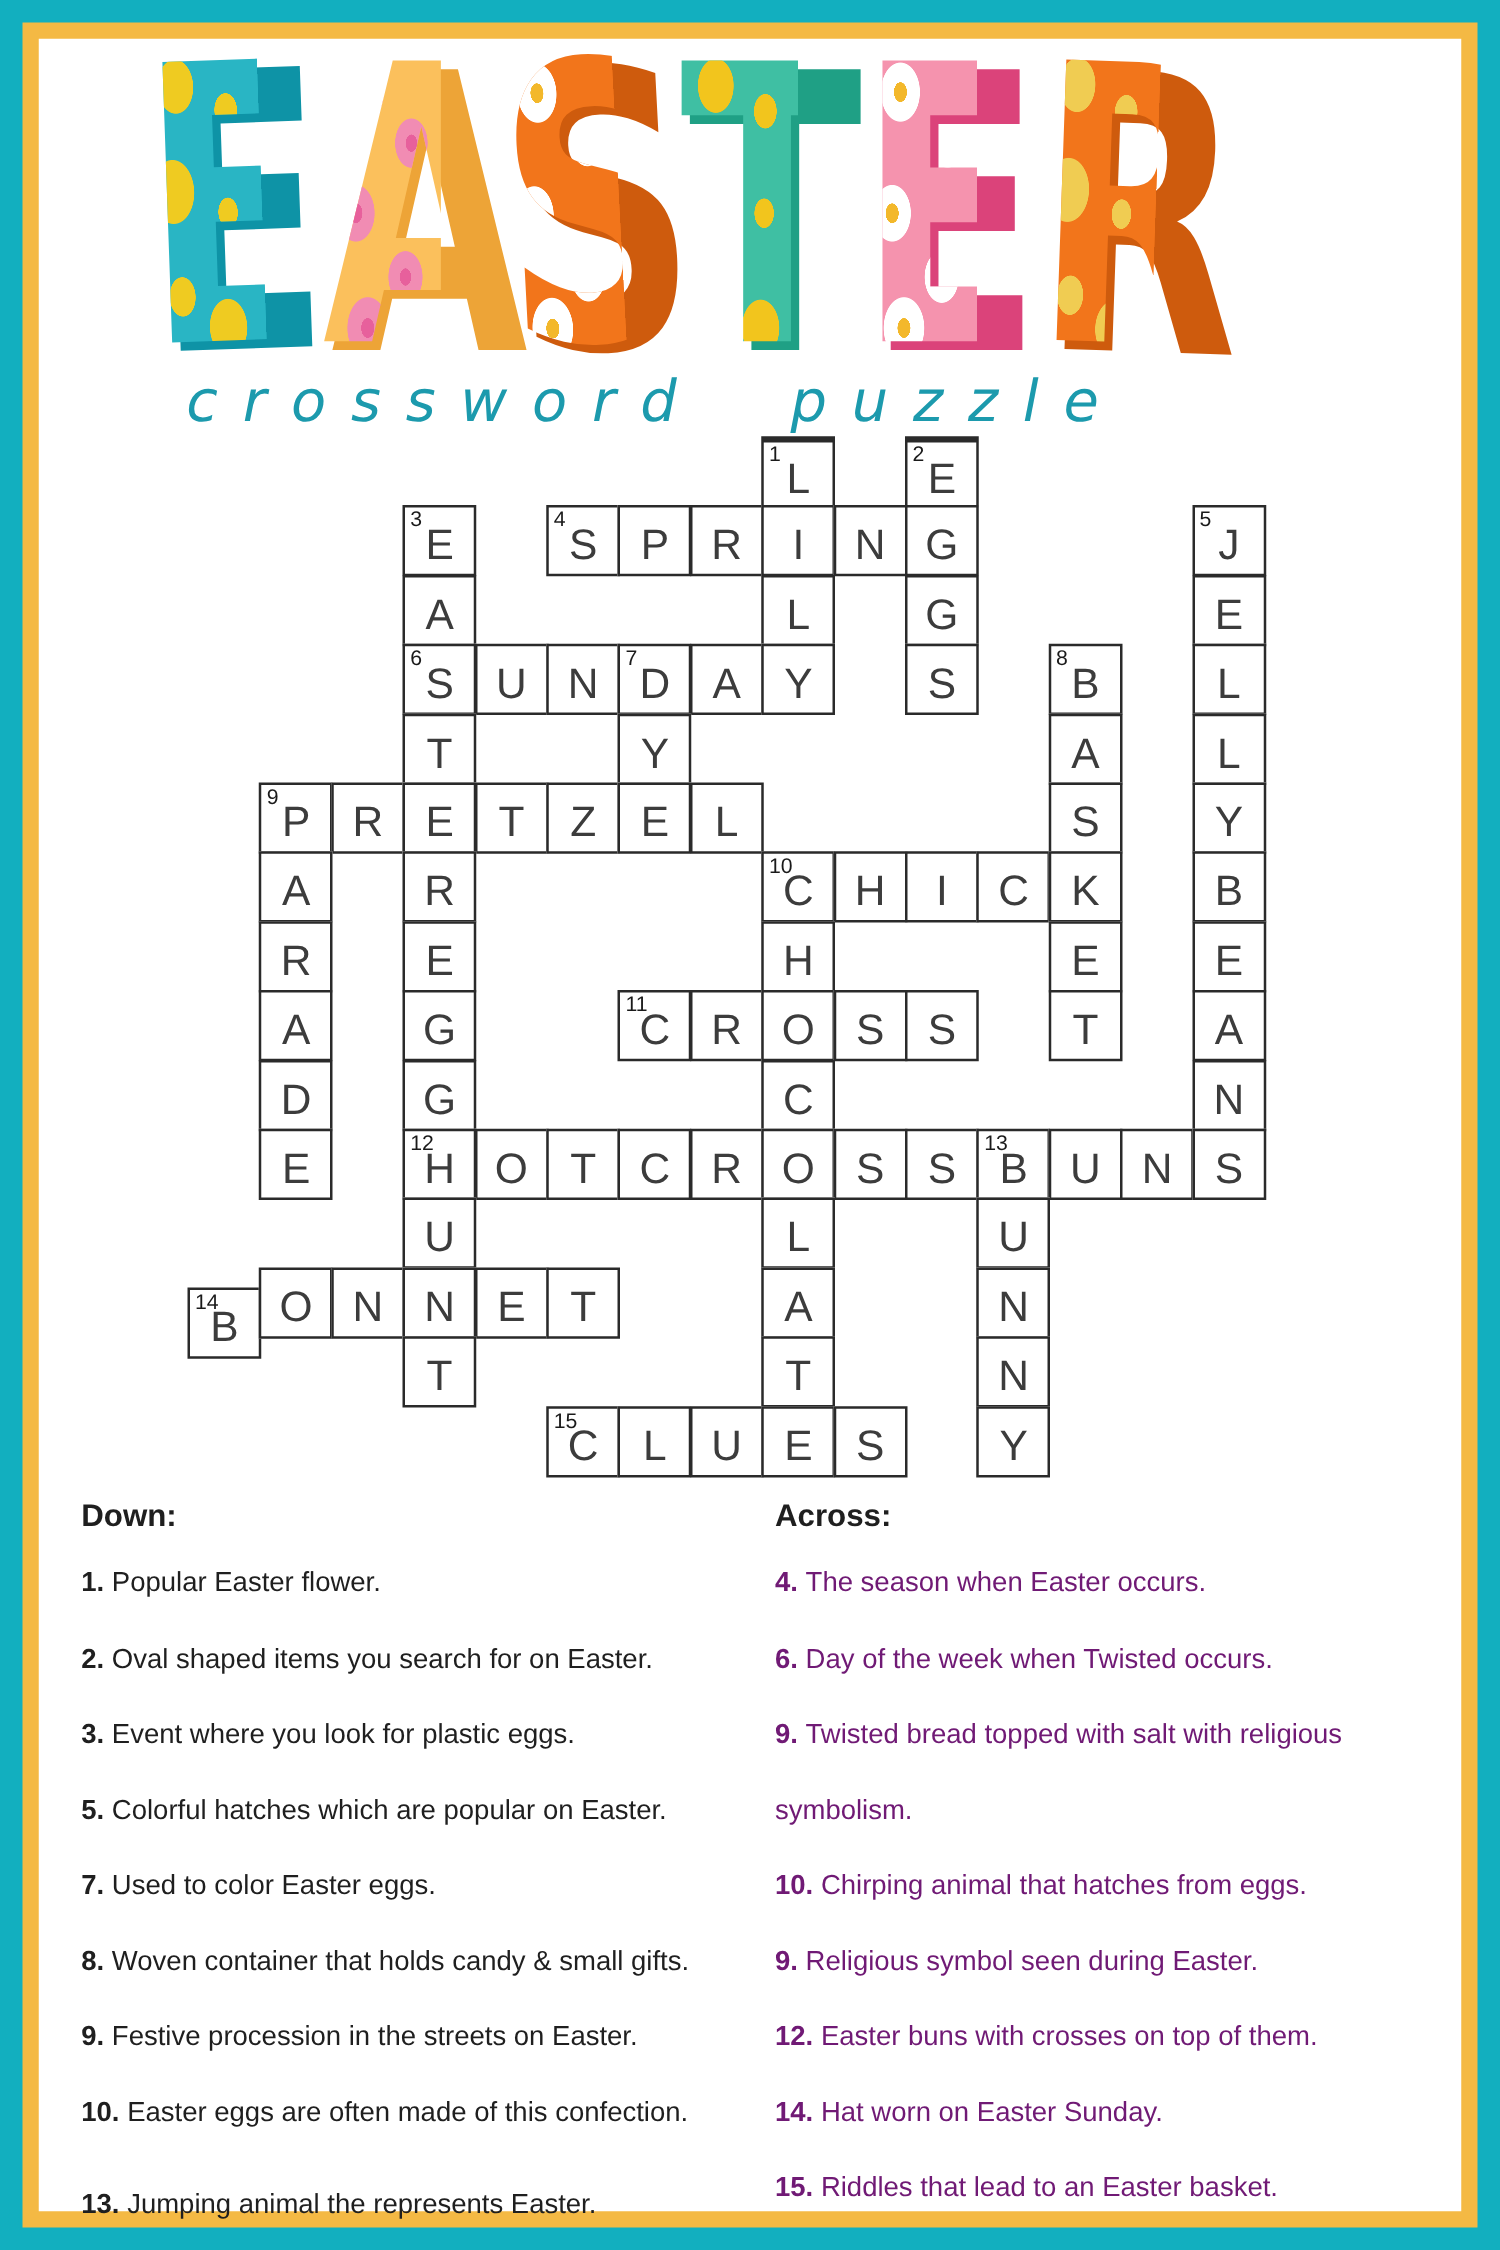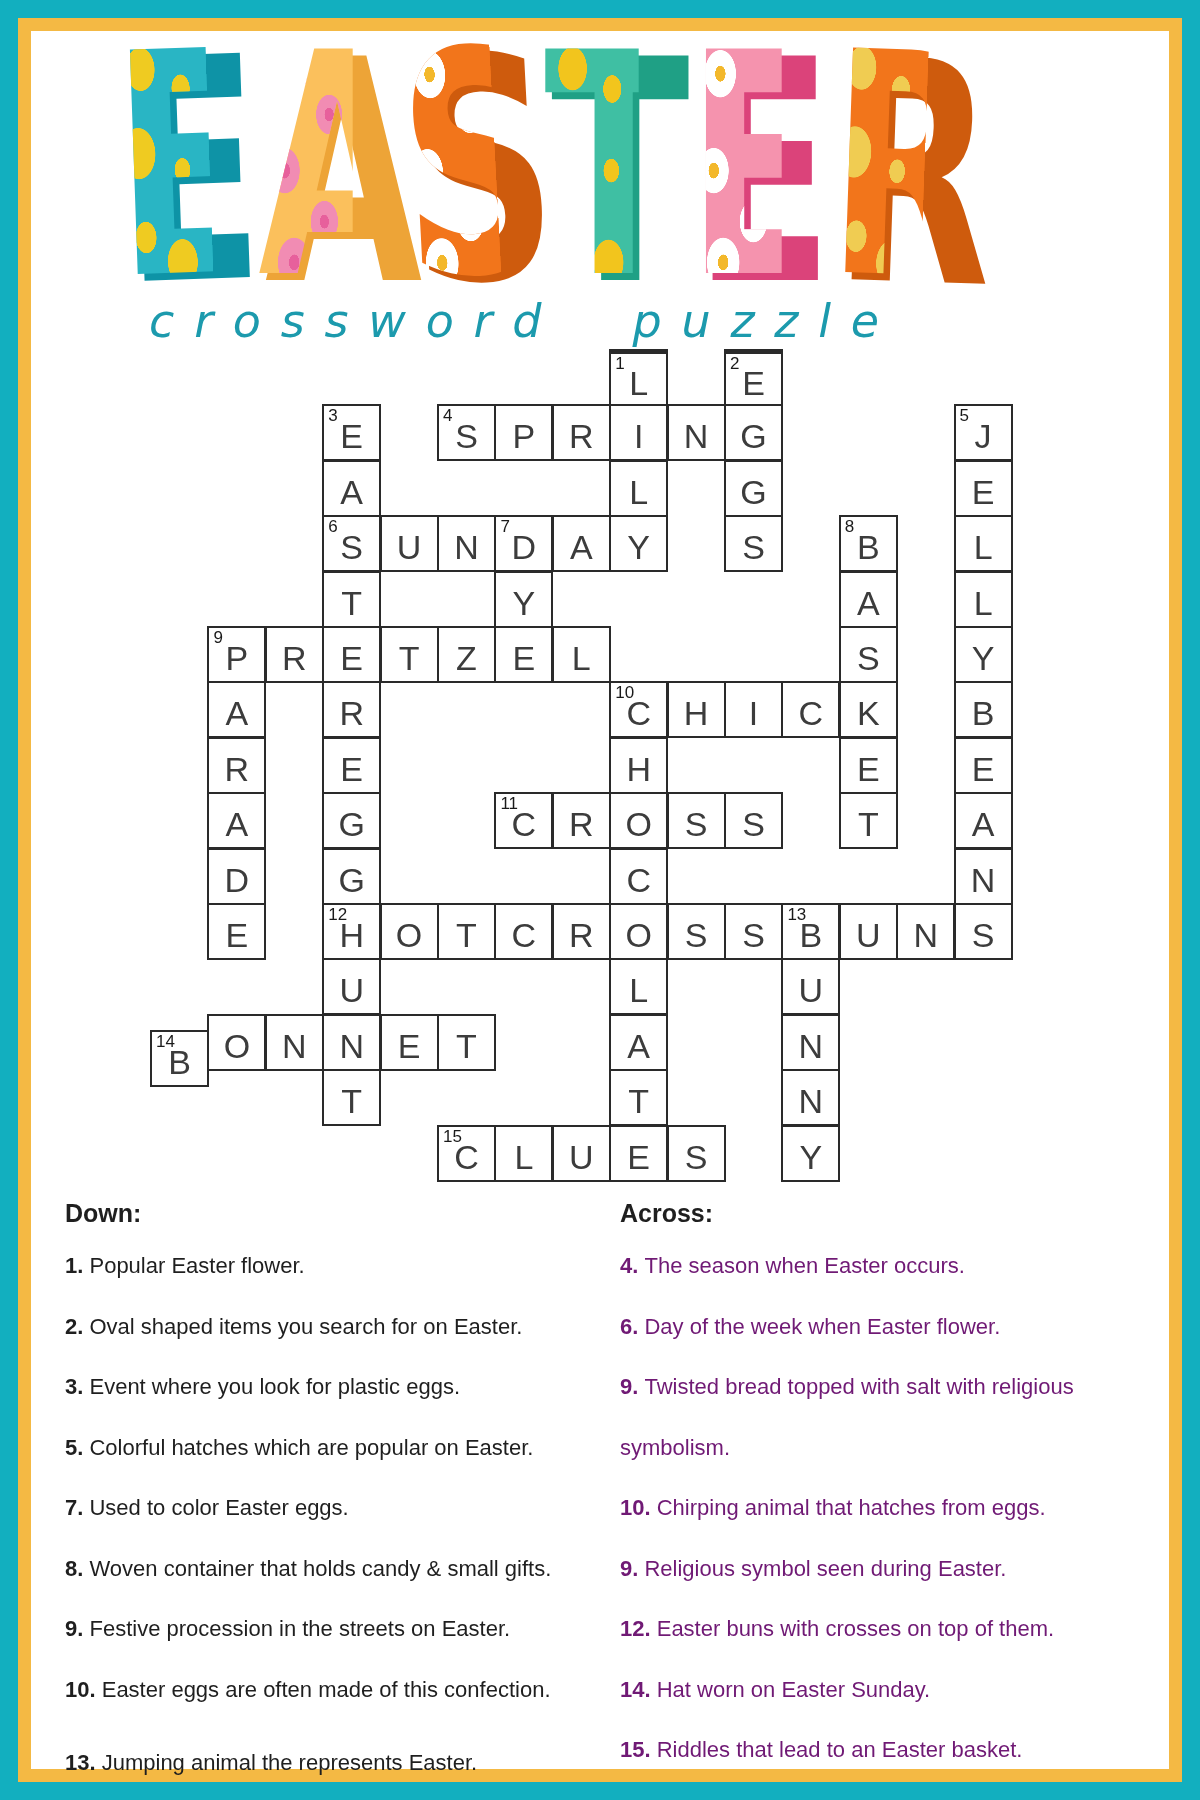--- a/index.html
+++ b/index.html
@@ -402,21 +402,21 @@
       <div class="clue-line" style="top: 242px;"><span class="clue-num">7. </span><span>Used to color Easter eggs.</span></div>
       <div class="clue-line" style="top: 302.5px;"><span class="clue-num">8. </span><span>Woven container that holds candy &amp; small gifts.</span></div>
       <div class="clue-line" style="top: 363px;"><span class="clue-num">9. </span><span>Festive procession in the streets on Easter.</span></div>
       <div class="clue-line" style="top: 423.5px;"><span class="clue-num">10. </span><span>Easter eggs are often made of this confection.</span></div>
       <div class="clue-line" style="top: 497px;"><span class="clue-num">13. </span><span>Jumping animal the represents Easter.</span></div>
     </div>
 
   <div class="clue-heading" style="left: 620px; color: rgb(31, 31, 31);">Across:</div>
   <div class="clue-lines" style="left: 620px; width: 555px; color: #701a75;">
       <div class="clue-line" style="top: 0px;"><span class="clue-num">4. </span><span>The season when Easter occurs.</span></div>
-      <div class="clue-line" style="top: 60.5px;"><span class="clue-num">6. </span><span>Day of the week when Easter flower.</span></div>
+      <div class="clue-line" style="top: 60.5px;"><span class="clue-num">6. </span><span>Day of the week when Twisted occurs.</span></div>
       <div class="clue-line" style="top: 121px;"><span class="clue-num">9. </span><span>Twisted bread topped with salt with religious</span></div>
       <div class="clue-line" style="top: 181.5px;"><span>symbolism.</span></div>
       <div class="clue-line" style="top: 242px;"><span class="clue-num">10. </span><span>Chirping animal that hatches from eggs.</span></div>
       <div class="clue-line" style="top: 302.5px;"><span class="clue-num">9. </span><span>Religious symbol seen during Easter.</span></div>
       <div class="clue-line" style="top: 363px;"><span class="clue-num">12. </span><span>Easter buns with crosses on top of them.</span></div>
       <div class="clue-line" style="top: 423.5px;"><span class="clue-num">14. </span><span>Hat worn on Easter Sunday.</span></div>
       <div class="clue-line" style="top: 484px;"><span class="clue-num">15. </span><span>Riddles that lead to an Easter basket.</span></div>
     </div>
 </div>
 

